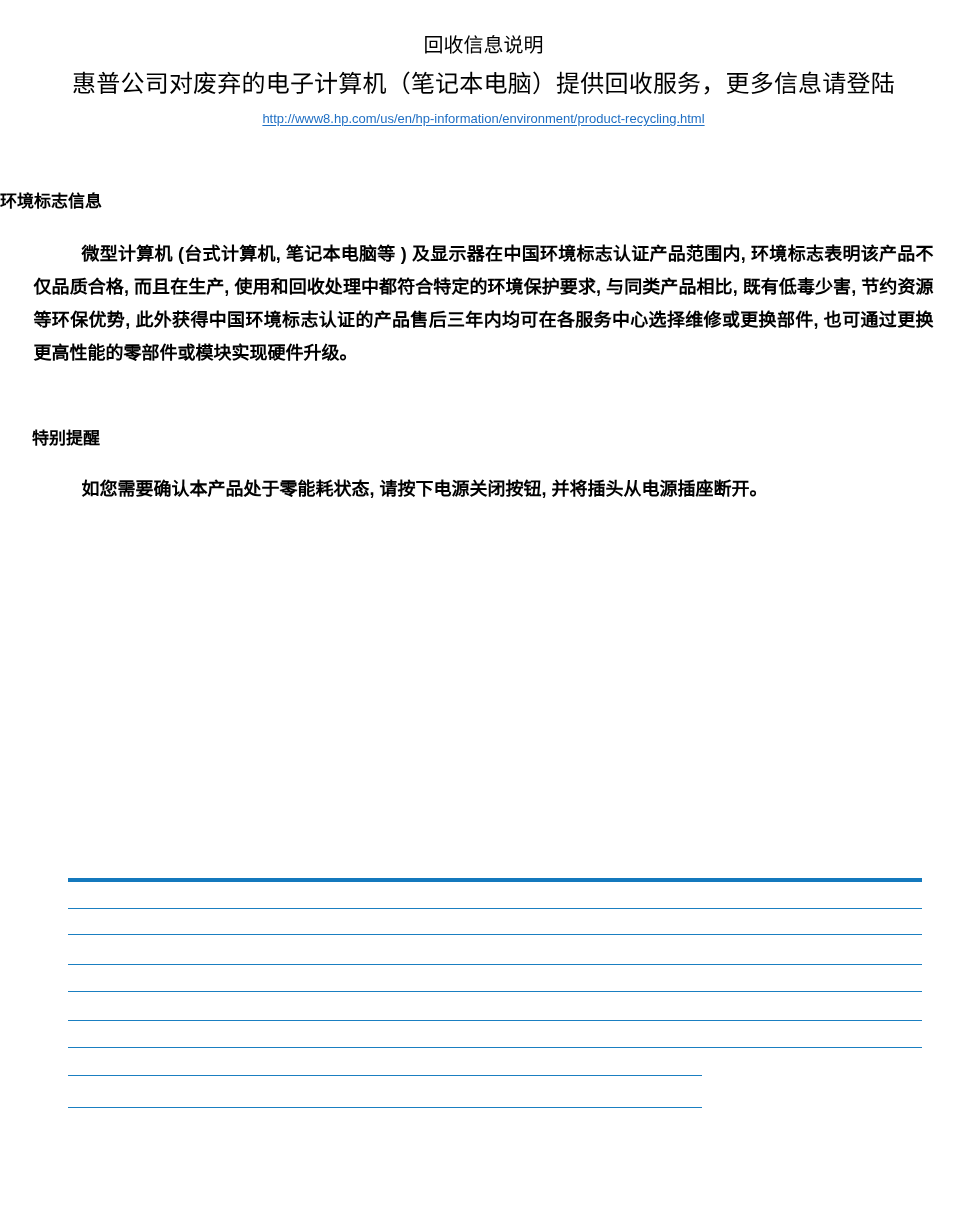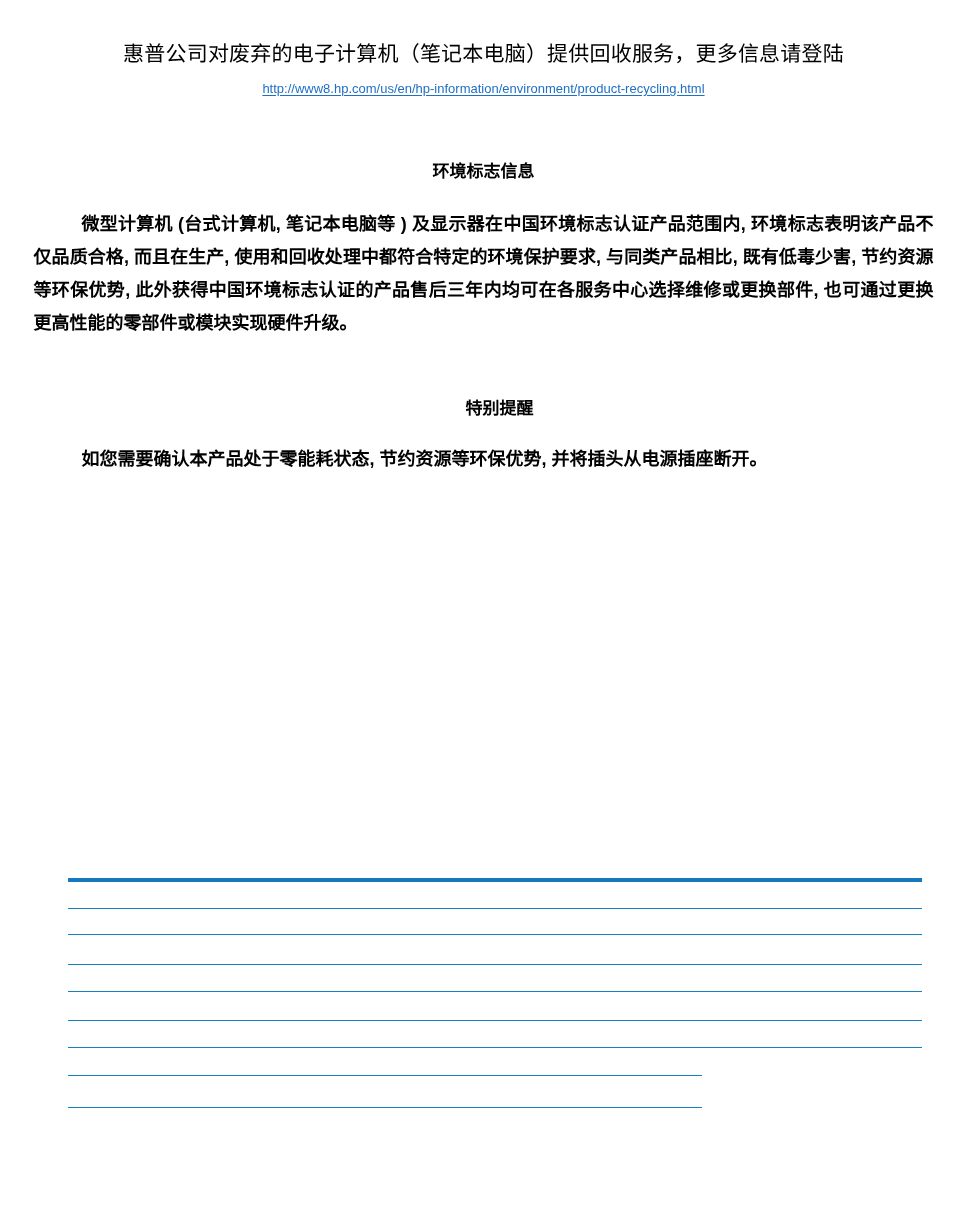--- a/index.html
+++ b/index.html
@@ -27,41 +27,41 @@
     padding-top: 30px;
     text-align: center;
   }
   .doc-title {
     font-size: 20px;
     line-height: 30px;
     font-weight: 400;
     color: #000;
   }
   .recycle-line {
-    font-size: 21px;
+    font-size: 24px;
     line-height: 36px;
     font-weight: 400;
     color: #000;
     margin-top: 6px;
     letter-spacing: 0.2px;
   }
   .recycle-url {
     display: inline-block;
     margin-top: 2px;
     font-size: 13px;
     line-height: 30px;
     color: #1f6fc4;
     text-decoration: underline;
     text-underline-offset: 2px;
     word-break: break-all;
   }
 
   
   .section-heading {
-    text-align: center;
+    text-align: left;
     font-size: 17px;
     font-weight: bold;
     line-height: 24px;
     color: #000;
   }
   .heading-env { margin-top: 56px; }
   .heading-special { margin-top: 57px; padding-left: 32px; }
 
   
   .body-para {
@@ -102,33 +102,34 @@
     height: 4px;
     background: #1479bd;
   }
 </style>
 </head>
 <body>
 
 <div class="page">
 
   <div class="header-block">
+    <div class="doc-title">回收信息说明</div>
 
     <div class="recycle-line">惠普公司对废弃的电子计算机（笔记本电脑）提供回收服务，更多信息请登陆</div>
 
     <a class="recycle-url" href="#">http://www8.hp.com/us/en/hp-information/environment/product-recycling.html</a>
   </div>
 
   <div class="section-heading heading-env">环境标志信息</div>
 
   <div class="body-para para-env">微型计算机 (台式计算机, 笔记本电脑等 ) 及显示器在中国环境标志认证产品范围内, 环境标志表明该产品不仅品质合格, 而且在生产, 使用和回收处理中都符合特定的环境保护要求, 与同类产品相比, 既有低毒少害, 节约资源等环保优势, 此外获得中国环境标志认证的产品售后三年内均可在各服务中心选择维修或更换部件, 也可通过更换更高性能的零部件或模块实现硬件升级。</div>
 
   <div class="section-heading heading-special">特别提醒</div>
 
-  <div class="body-para para-special">如您需要确认本产品处于零能耗状态, 节约资源等环保优势, 并将插头从电源插座断开。</div>
+  <div class="body-para para-special">如您需要确认本产品处于零能耗状态, 请按下电源关闭按钮, 并将插头从电源插座断开。</div>
 
   <div class="rules">
       <div class="rule thick" style="width: 854px; background: rgb(20, 121, 189); margin-bottom: 26px;"></div>
       <div class="rule" style="width: 854px; background: rgb(26, 127, 193); margin-bottom: 25px;"></div>
       <div class="rule" style="width: 854px; background: rgb(26, 127, 193); margin-bottom: 29px;"></div>
       <div class="rule" style="width: 854px; background: rgb(26, 127, 193); margin-bottom: 26px;"></div>
       <div class="rule" style="width: 854px; background: rgb(26, 127, 193); margin-bottom: 28px;"></div>
       <div class="rule" style="width: 854px; background: rgb(26, 127, 193); margin-bottom: 26px;"></div>
       <div class="rule" style="width: 854px; background: rgb(26, 127, 193); margin-bottom: 27px;"></div>
       <div class="rule" style="width: 634px; background: rgb(26, 127, 193); margin-bottom: 31px;"></div>

